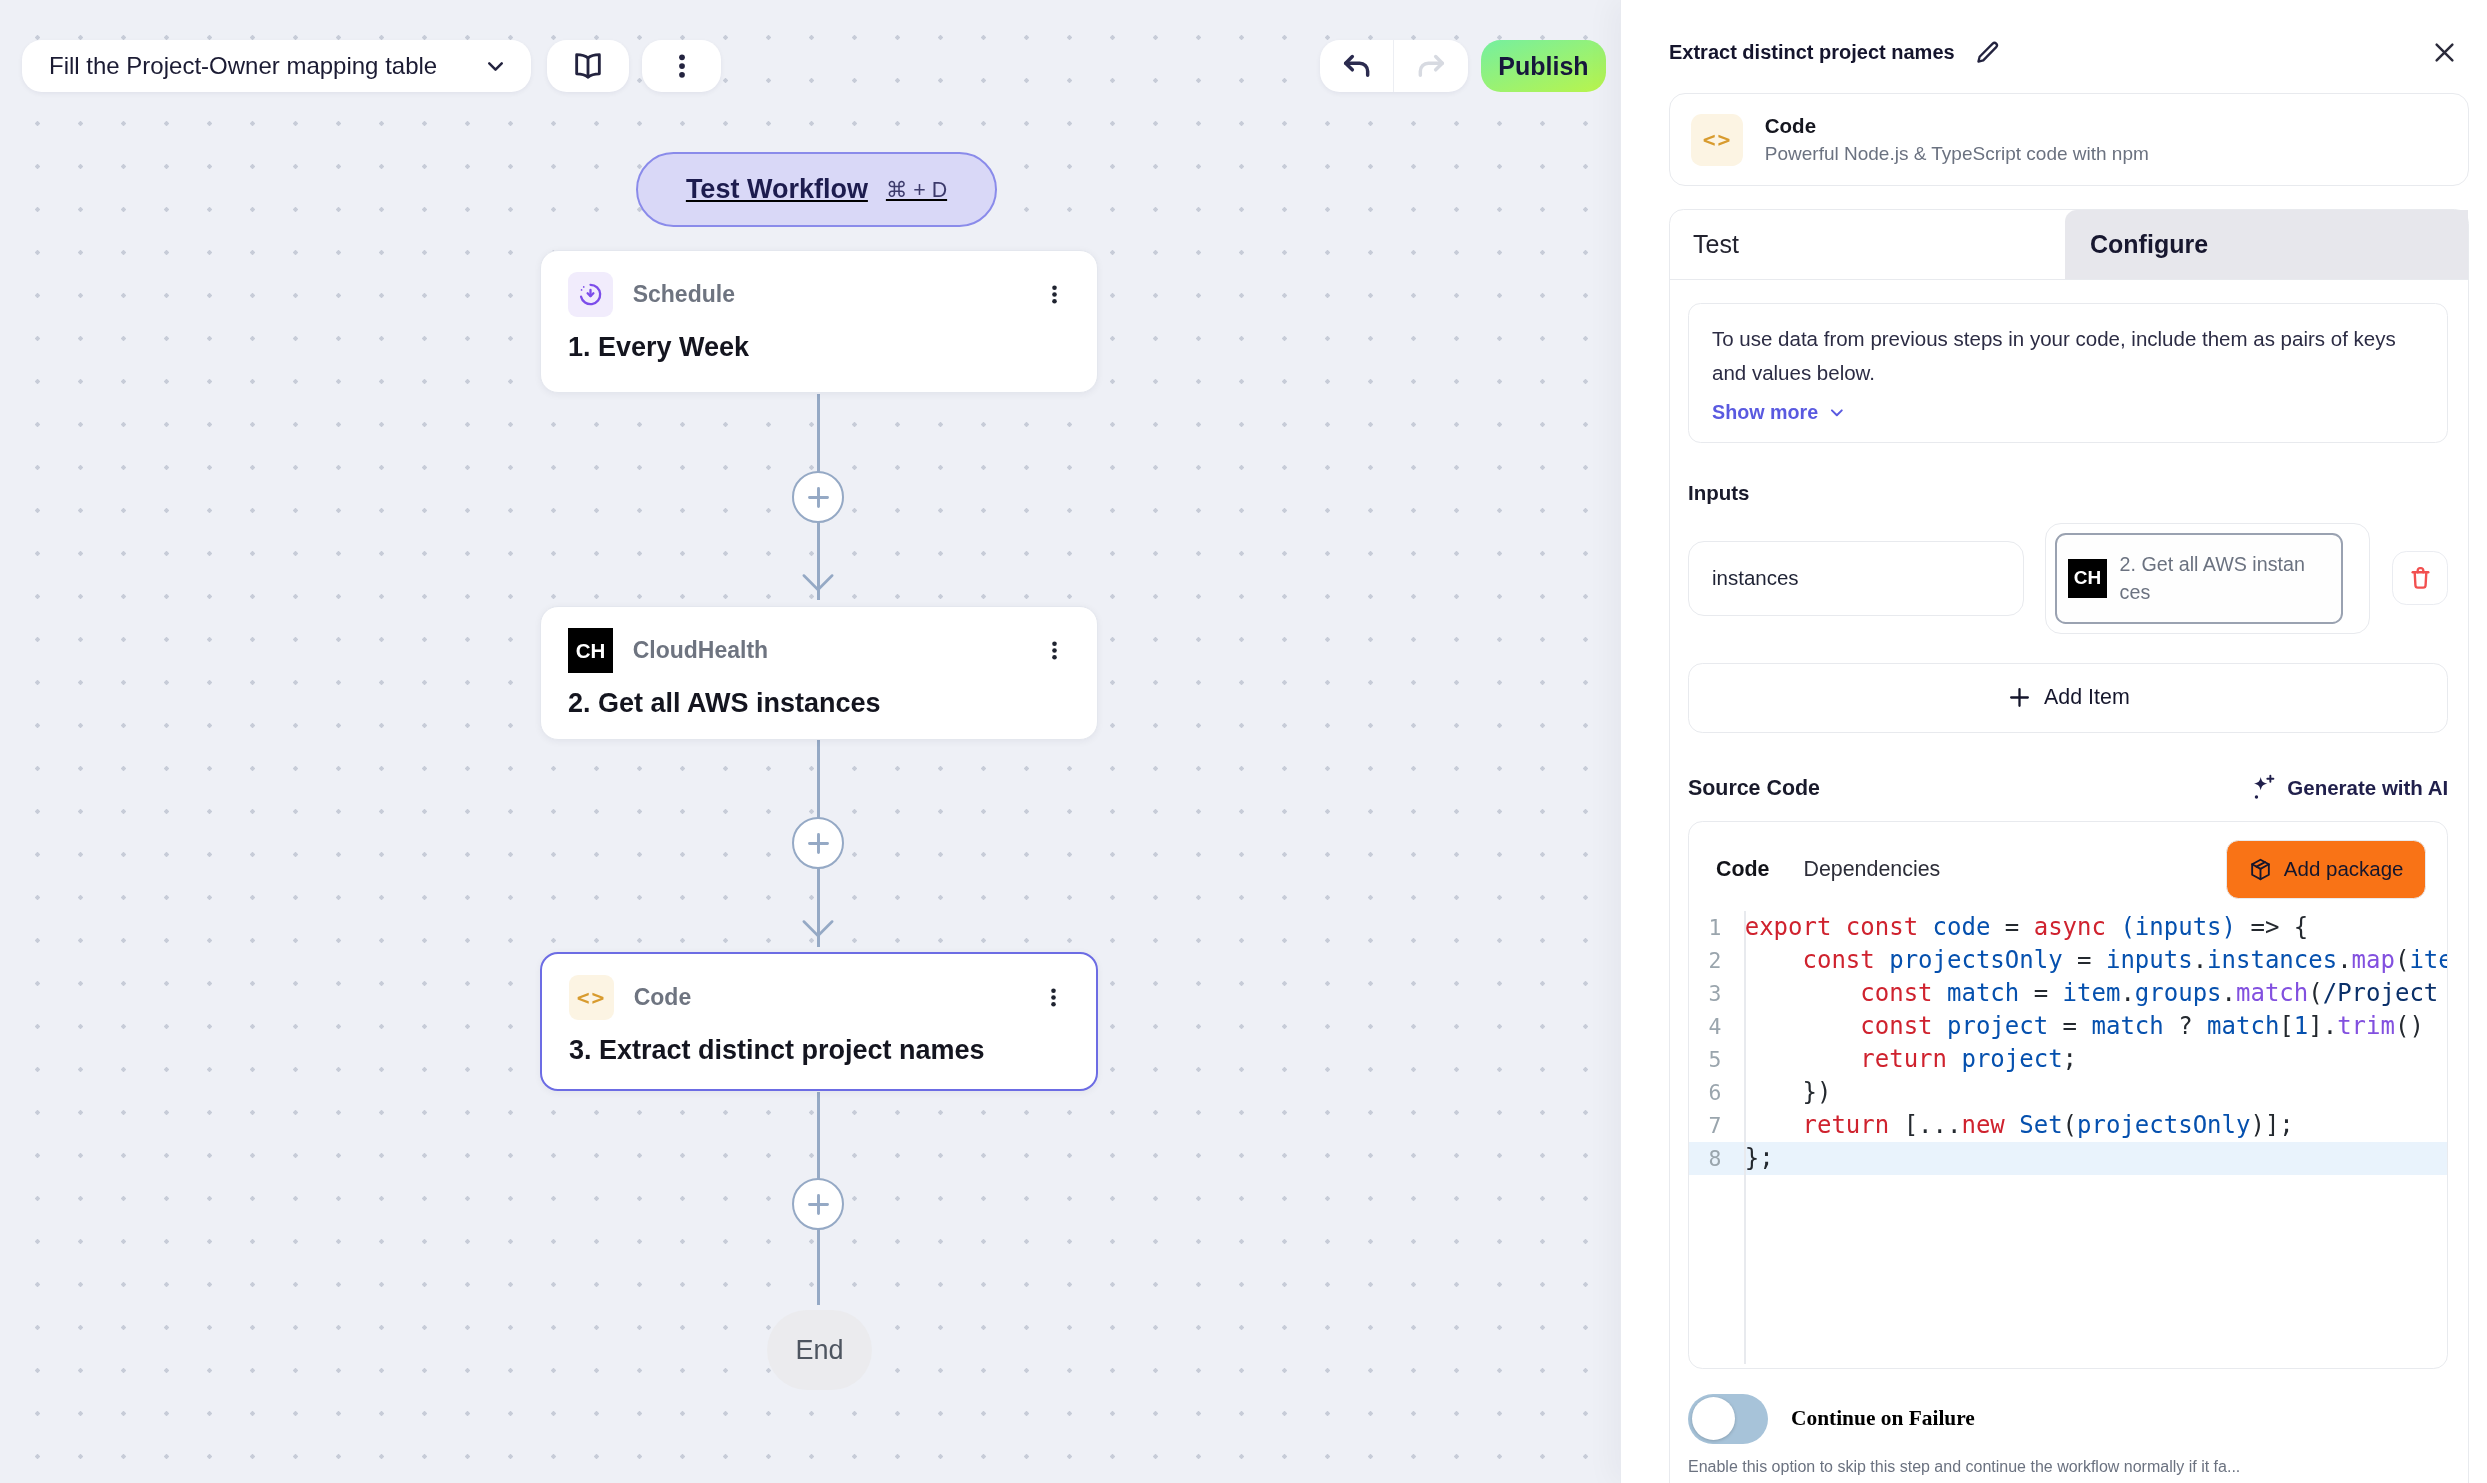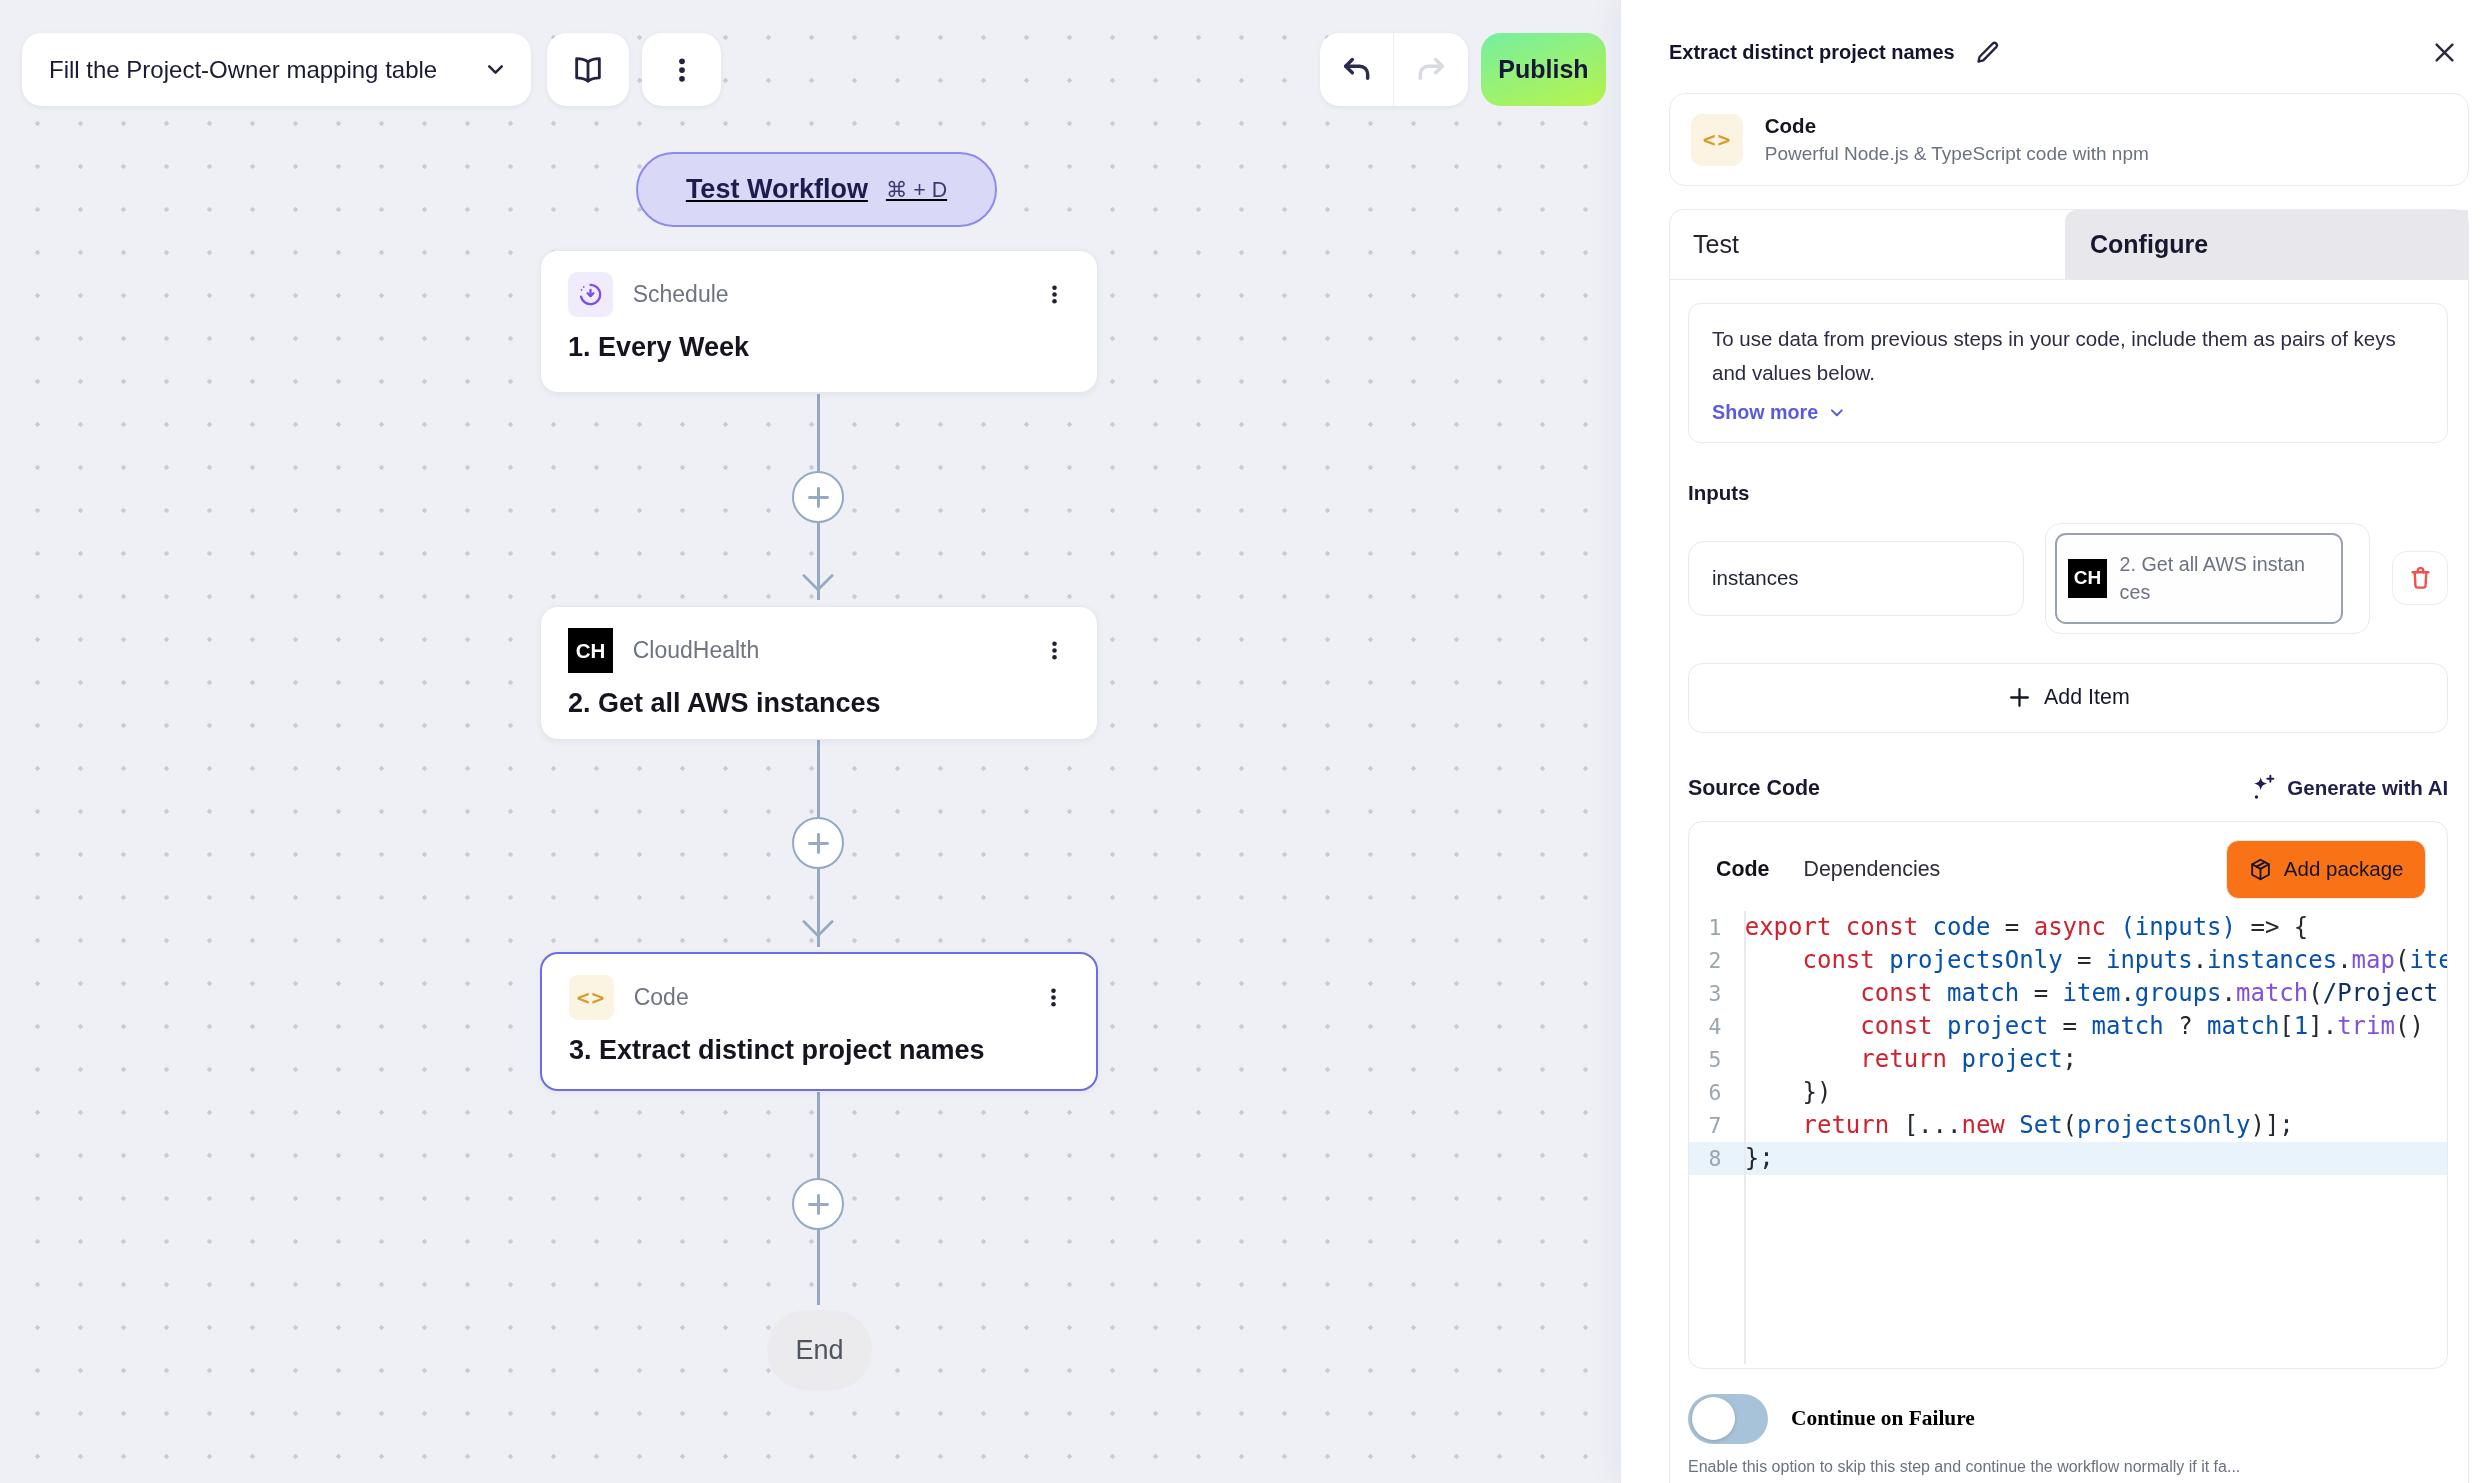--- a/index.html
+++ b/index.html
@@ -4,21 +4,21 @@
 <style>
   * { margin:0; padding:0; box-sizing:border-box; }
   html,body { width:2487px; height:1483px; overflow:hidden;
     font-family:"Liberation Sans", sans-serif; background:#eef0f6; }
 
   
   .canvas { position:absolute; inset:0; background-color:#eef0f6;
     background-image:radial-gradient(circle,#c7ccd8 2.1px,transparent 2.3px);
     background-size:43px 43px; background-position:16px 16px; }
 
-  .toolbar-btn { position:absolute; top:33px; height:73px; background:#fff;
+  .toolbar-btn { position:absolute; top:40px; height:52px; background:#fff;
     border-radius:19.7px; box-shadow:0 1.8px 5.4px rgba(20,24,60,.06);
     display:flex; align-items:center; justify-content:center; cursor:pointer; }
   .wf-select { left:22px; width:509px; justify-content:flex-start; padding:0 23px 0 27px; }
   .wf-select .lbl { font-size:24px; color:#1b1b33; font-weight:500; }
   .wf-select .chev { margin-left:auto; }
   .btn-book { left:547px; width:82px; }
   .btn-kebab { left:642px; width:79px; }
   .undo-group { left:1320px; width:148px; padding:0; }
   .undo-cell { width:74px; height:100%; display:flex; align-items:center; justify-content:center; }
   .undo-cell:first-child { border-right:1.8px solid #eceef3; }
@@ -37,21 +37,21 @@
     box-shadow:0 1.8px 7.1px rgba(20,24,60,.05); cursor:pointer; }
   .node.selected { border:2.7px solid #6c6ce4; }
   .node-head { display:flex; align-items:center; gap:19.7px; }
   .node-icon { width:45px; height:45px; border-radius:9px; display:grid; place-items:center; flex:none; }
   .node-icon.purple { background:#f1ecfc; }
   .node-icon.amber { background:#fcf4e3; }
   .glyph-code { font-family:"DejaVu Sans Mono",monospace; font-size:21.4px; font-weight:700;
     color:#d89b2e; letter-spacing:1.8px; }
   .ch-badge { width:45px; height:45px; background:#000; color:#fff; display:grid; place-items:center;
     font-size:20.5px; font-weight:600; flex:none; }
-  .node-app { font-size:23px; color:#6e7480; }
+  .node-app { font-size:23px; color:#6e7480;font-weight:bold; }
   .node-kebab { margin-left:auto; padding:3.6px; cursor:pointer; }
   .node-title { margin-top:14.3px; font-size:27px; font-weight:600; color:#14151f; }
 
   .vline { position:absolute; left:817px; width:2.7px; background:#95a9c5; }
   .plus-circle { position:absolute; left:792px; width:52px; height:52px; border-radius:50%;
     background:#fff; border:2.7px solid #95a9c5; display:grid; place-items:center; cursor:pointer; z-index:2; }
   .arrowhead { position:absolute; left:800px; z-index:1; }
 
   .end-pill { position:absolute; left:767px; top:1310px; width:105px; height:80px;
     background:#ebebee; border-radius:41px; display:grid; place-items:center;

